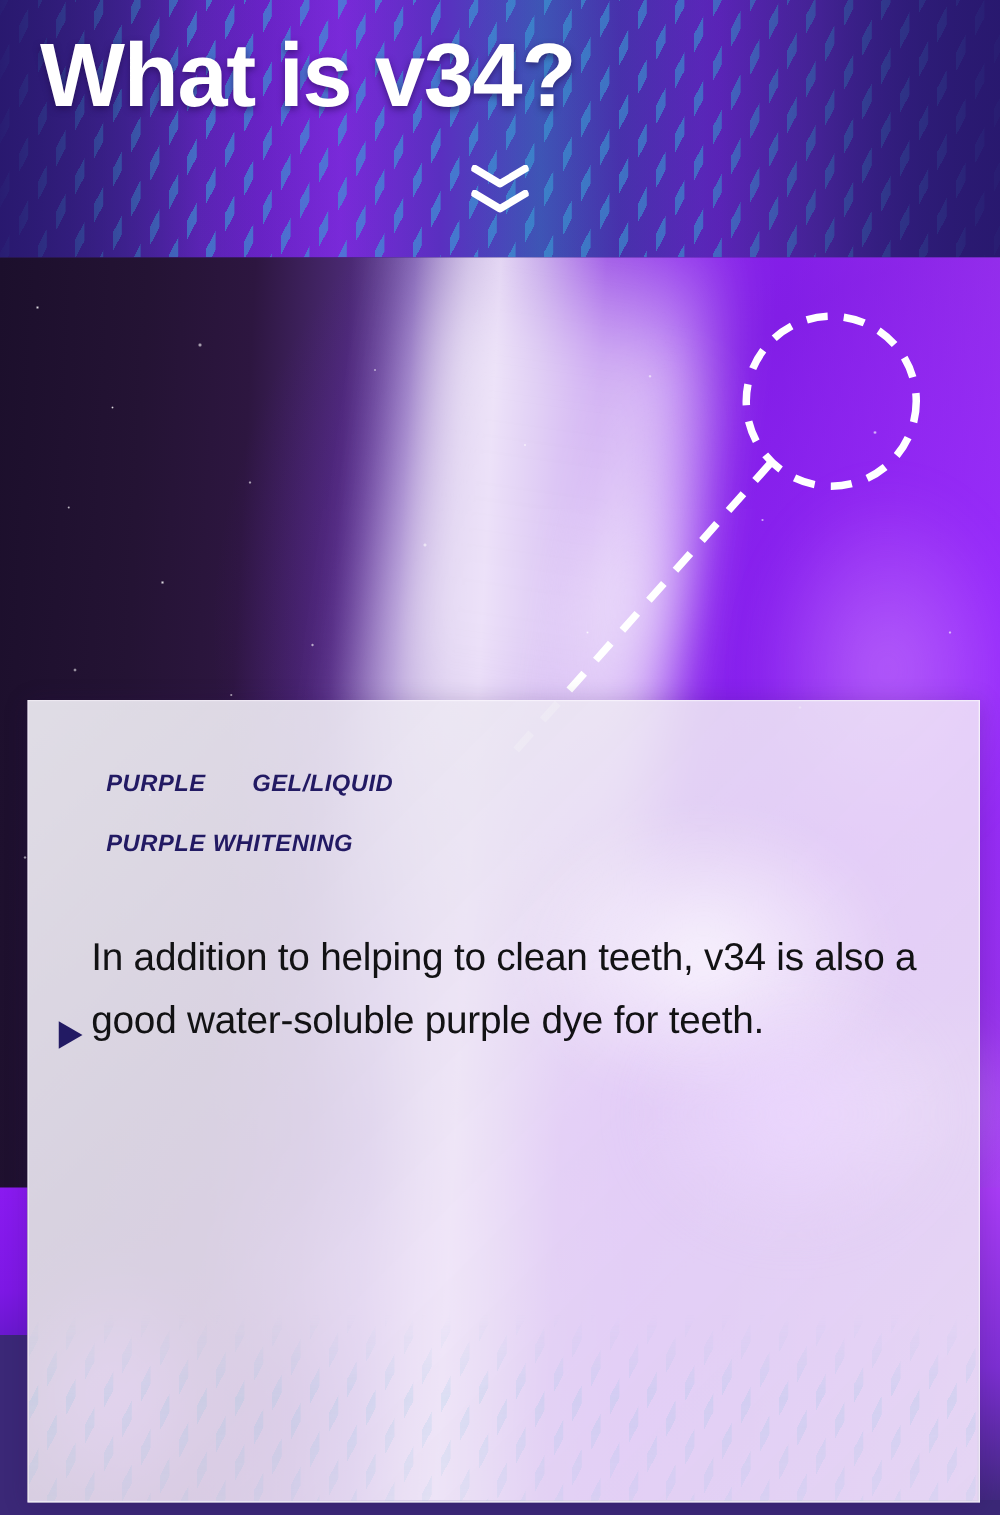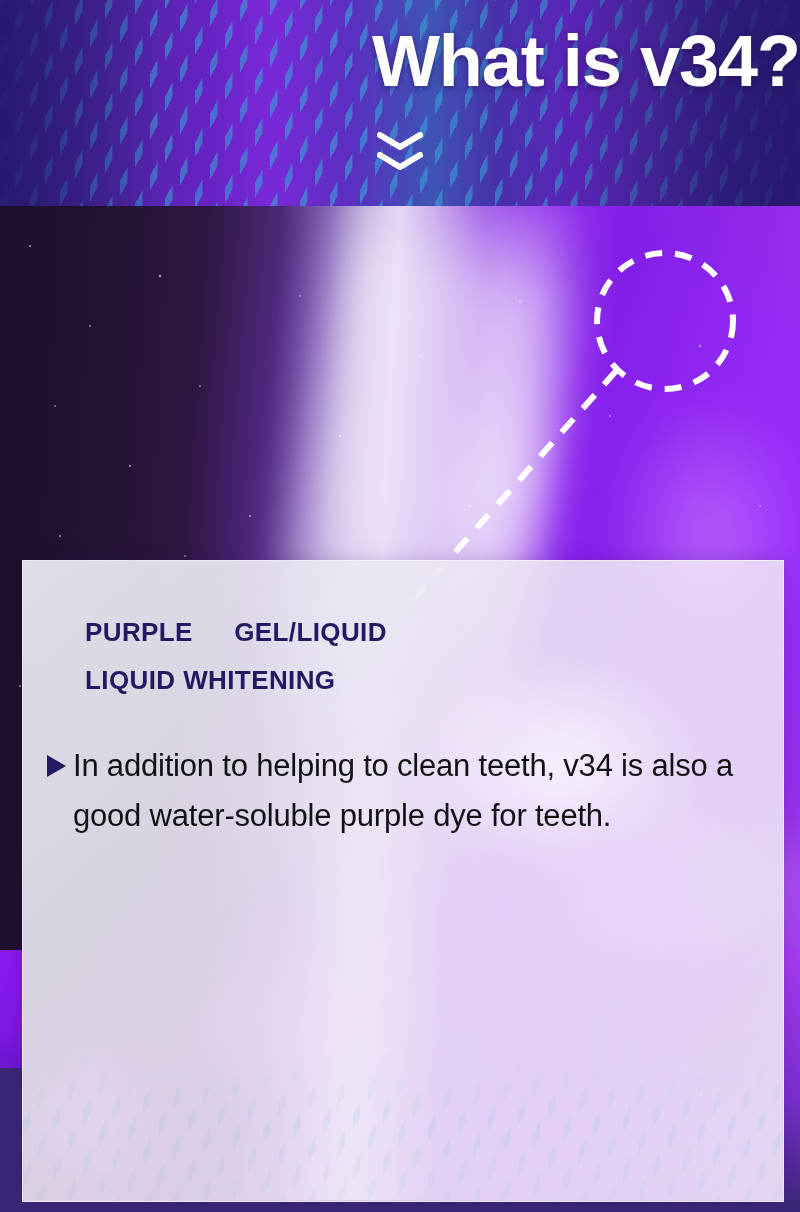--- a/index.html
+++ b/index.html
@@ -72,21 +72,21 @@
       rgba(40,24,110,0.95) 0%,
       rgba(40,24,110,0.55) 9%,
       rgba(40,24,110,0.05) 20%,
       rgba(40,24,110,0.00) 45%,
       rgba(40,24,110,0.10) 70%,
       rgba(40,24,110,0.70) 90%,
       rgba(40,24,110,0.95) 100%);
   }
   #header-title{
     position:absolute;left:0;right:0;top:25px;
-    text-align:right;
+    text-align:left;
     color:#ffffff;
     font-size:72px;
     font-weight:bold;
     letter-spacing:-1px;
     line-height:1;
     text-shadow:0 2px 6px rgba(30,10,70,0.55);
     white-space:nowrap;
     padding-left:32px;
   }
   #chevrons{
@@ -239,35 +239,36 @@
     mask-composite:intersect;
     opacity:0.55;
     pointer-events:none;
   }
   #card-content{position:relative;z-index:3;}
 
   .kicker{
     position:absolute;
     color:#221a63;
     font-weight:bold;
-    font-size:26px;
+    font-size:19px;
     letter-spacing:0.4px;
     white-space:nowrap;
+    font-style:italic;
   }
   #kicker-1{left:62px;top:56px;}
   #kicker-2{left:62px;top:104px;}
   #kicker-1 .gap{display:inline-block;width:26px;}
 
   #bullets{
     position:absolute;left:22px;top:180px;width:730px;
   }
   .bullet{
     position:relative;
     display:flex;
-    align-items:flex-start;
+    align-items:flex-end;
     margin-bottom:12px;
   }
   .tri{
     flex:0 0 auto;
     width:28px;margin-top:12px;
   }
   .tri svg{display:block;}
   .btext{
     color:#121214;
     font-size:31px;
@@ -345,21 +346,21 @@
     <div id="card-texture"></div>
 
     <div id="card-content">
 
       <div class="kicker" id="kicker-1">
         <span>PURPLE</span>
         <span class="gap"></span>
         <span>GEL/LIQUID</span>
       </div>
 
-      <div class="kicker" id="kicker-2">LIQUID WHITENING</div>
+      <div class="kicker" id="kicker-2">PURPLE WHITENING</div>
 
       <div id="bullets">
 
         <div class="bullet">
           <span class="tri">
             <svg width="24" height="26" viewBox="0 0 24 26">
               <path d="M2 2 L21 13 L2 24 Z" fill="#221a63"></path>
             </svg>
           </span>
           <span class="btext">In addition to helping to clean teeth, v34 is also a good water-soluble purple dye for teeth.</span>

